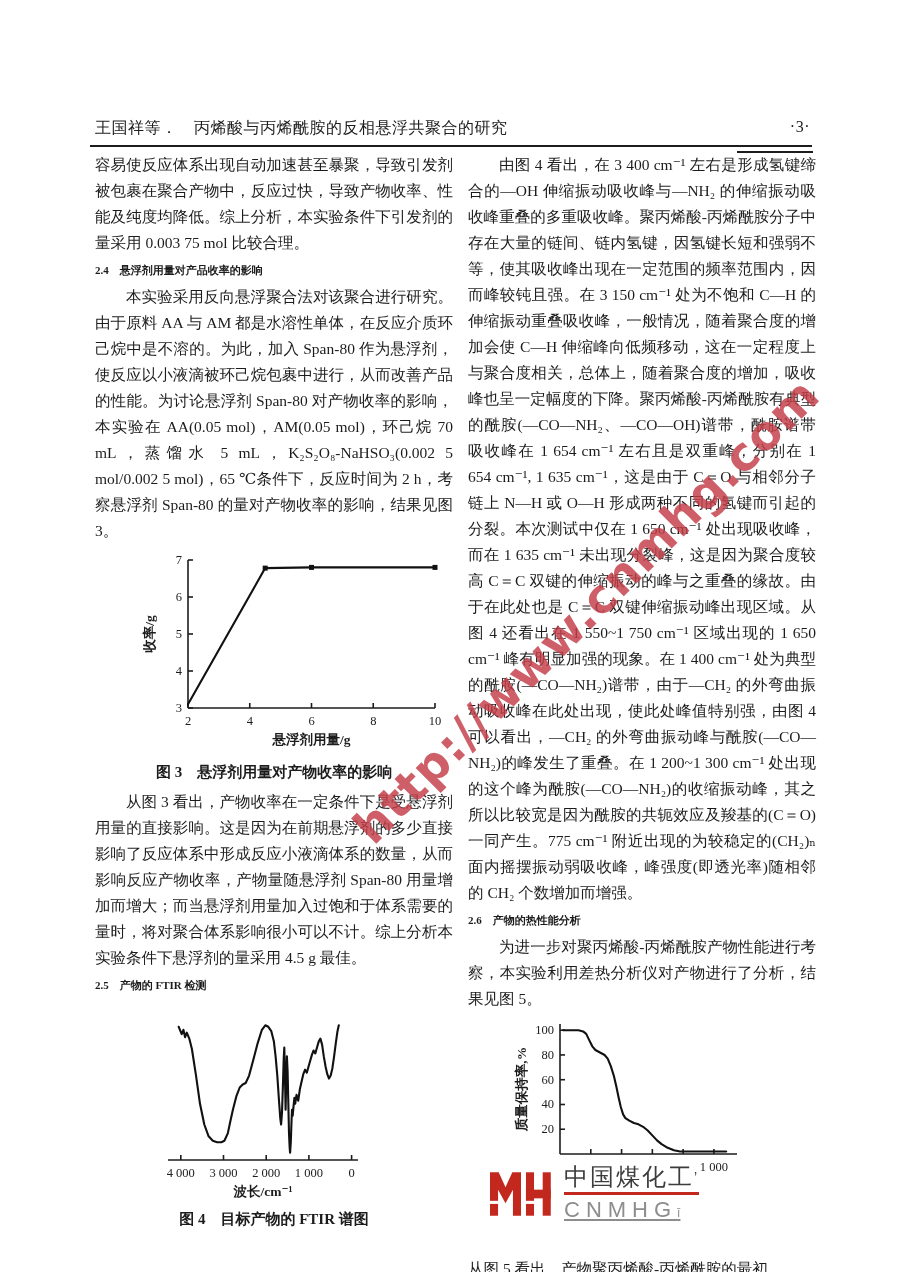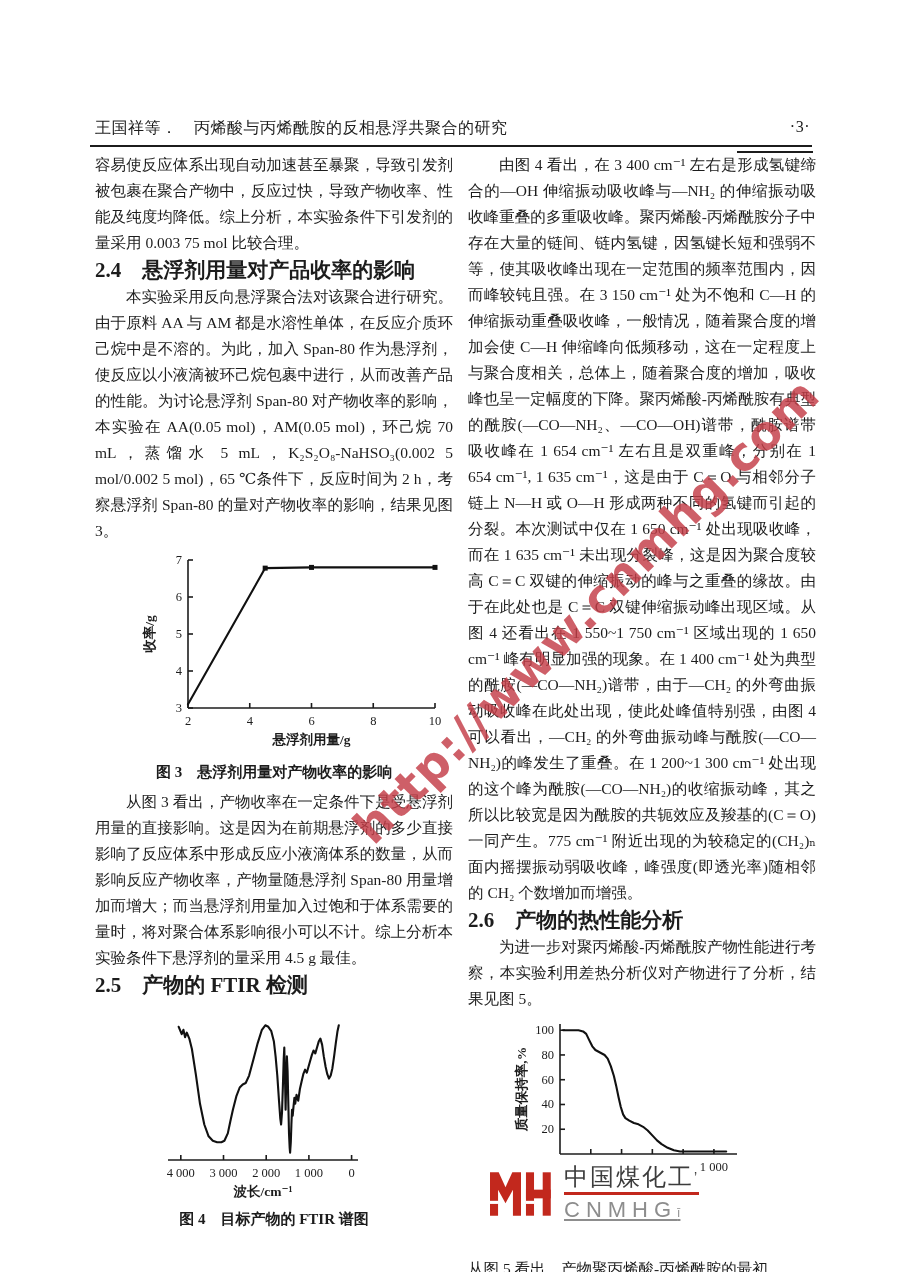--- a/index.html
+++ b/index.html
@@ -11,21 +11,21 @@
           font-size:16px;letter-spacing:.5px;}
   .header .pn{font-size:16px;}
   .rule{position:absolute;left:90px;top:145px;width:722px;height:2px;background:#1c1c1c;}
   .rule2{position:absolute;left:737px;top:151px;width:76px;height:2px;background:#1c1c1c;}
   
   .col{position:absolute;top:152px;font-size:15.5px;line-height:26px;text-align:justify;}
   .col.left{left:95px;width:358px;}
   .col.right{left:468px;width:348px;}
   .col p{margin:0;text-indent:2em;}
   .col p.noindent{text-indent:0;}
-  .col h3{margin:1px 0 1px 0;font-size:21px;font-weight:bold;line-height:26px;text-indent:0;}
+  .col h3{margin:1px 0 1px 0;font-size:11px;font-weight:bold;line-height:26px;text-indent:0;}
   
   figure{margin:6px 0 4px 0;}
   figcaption{font-weight:bold;font-size:15px;text-align:center;margin-top:4px;text-indent:0;}
   svg.chart{display:block;}
   .ax{stroke:#1c1c1c;stroke-width:1.6;fill:none;}
   .curve{stroke:#111;stroke-width:2.1;fill:none;stroke-linejoin:round;stroke-linecap:round;}
   .tick{font-size:12.5px;fill:#1c1c1c;font-family:"Liberation Serif","DejaVu Serif",serif;}
   .alabel{font-size:13.5px;fill:#1c1c1c;font-weight:bold;font-family:"Liberation Serif","DejaVu Serif",serif;}
   .mark{fill:#111;}
   

